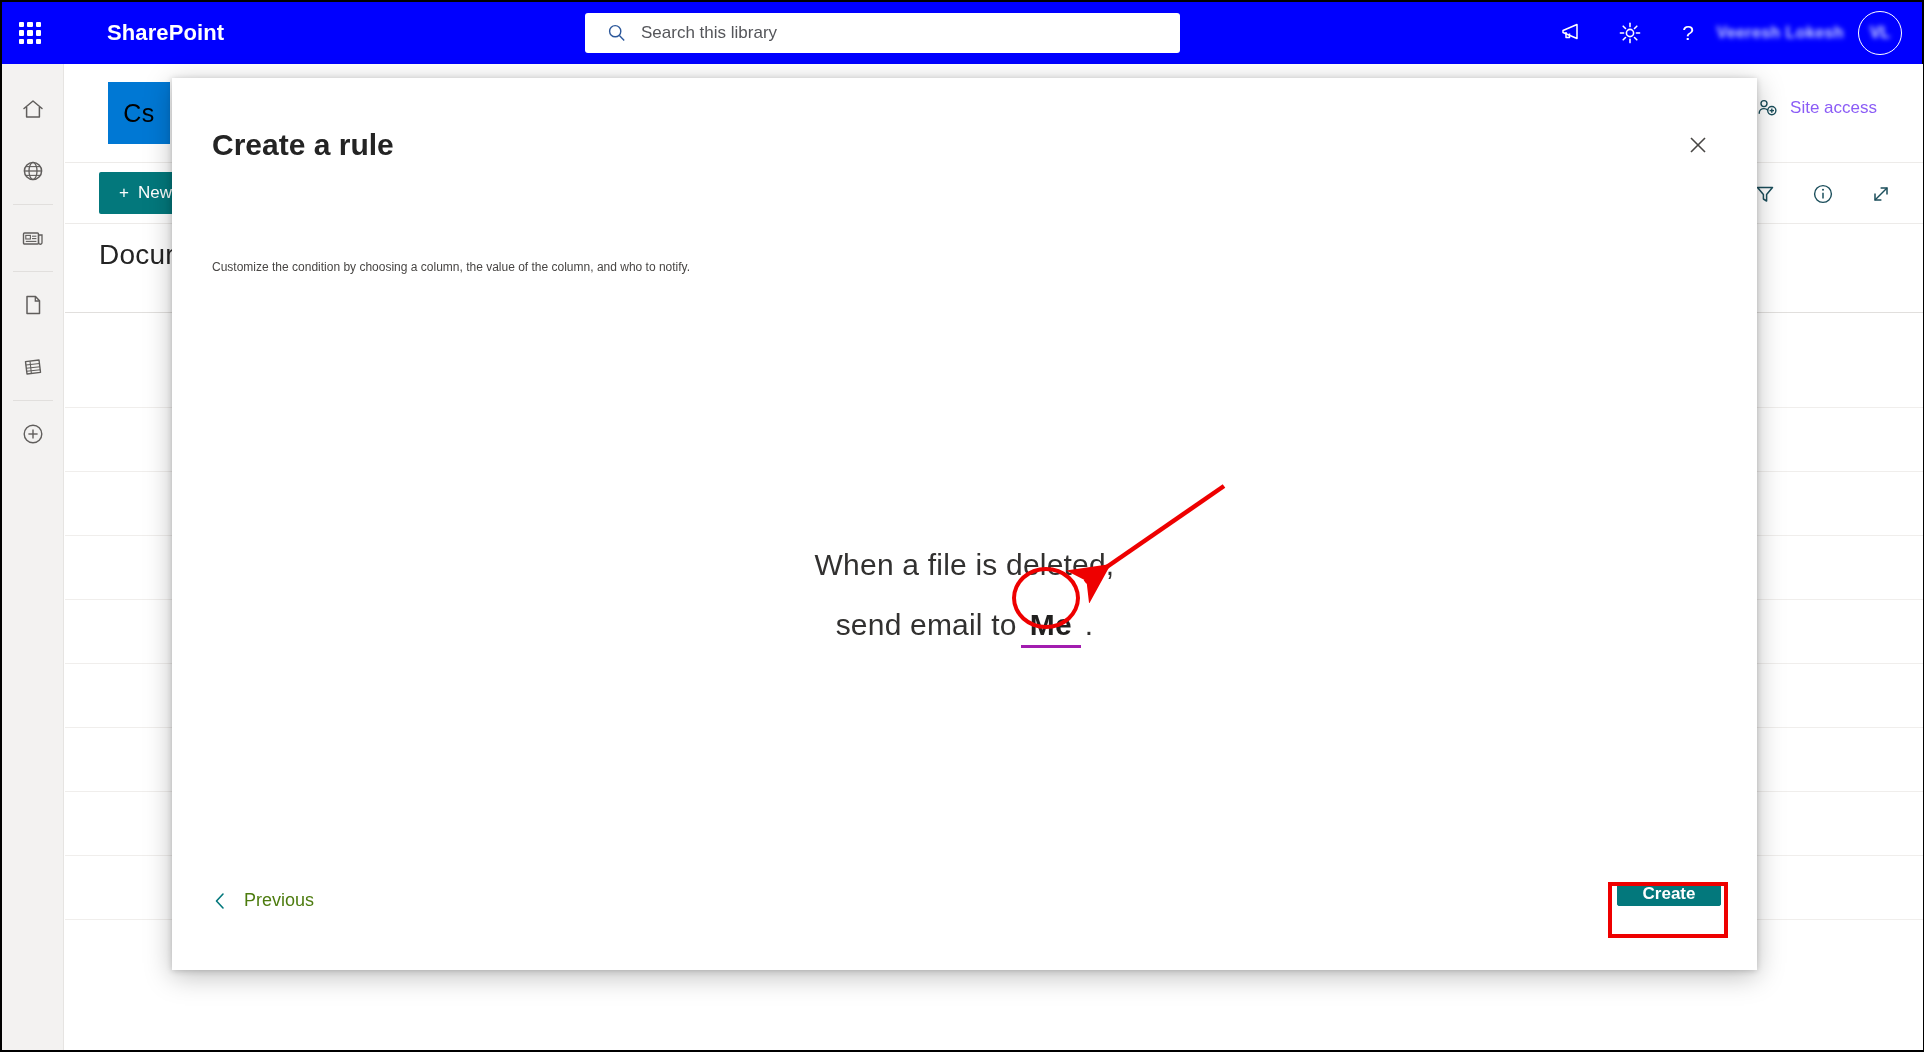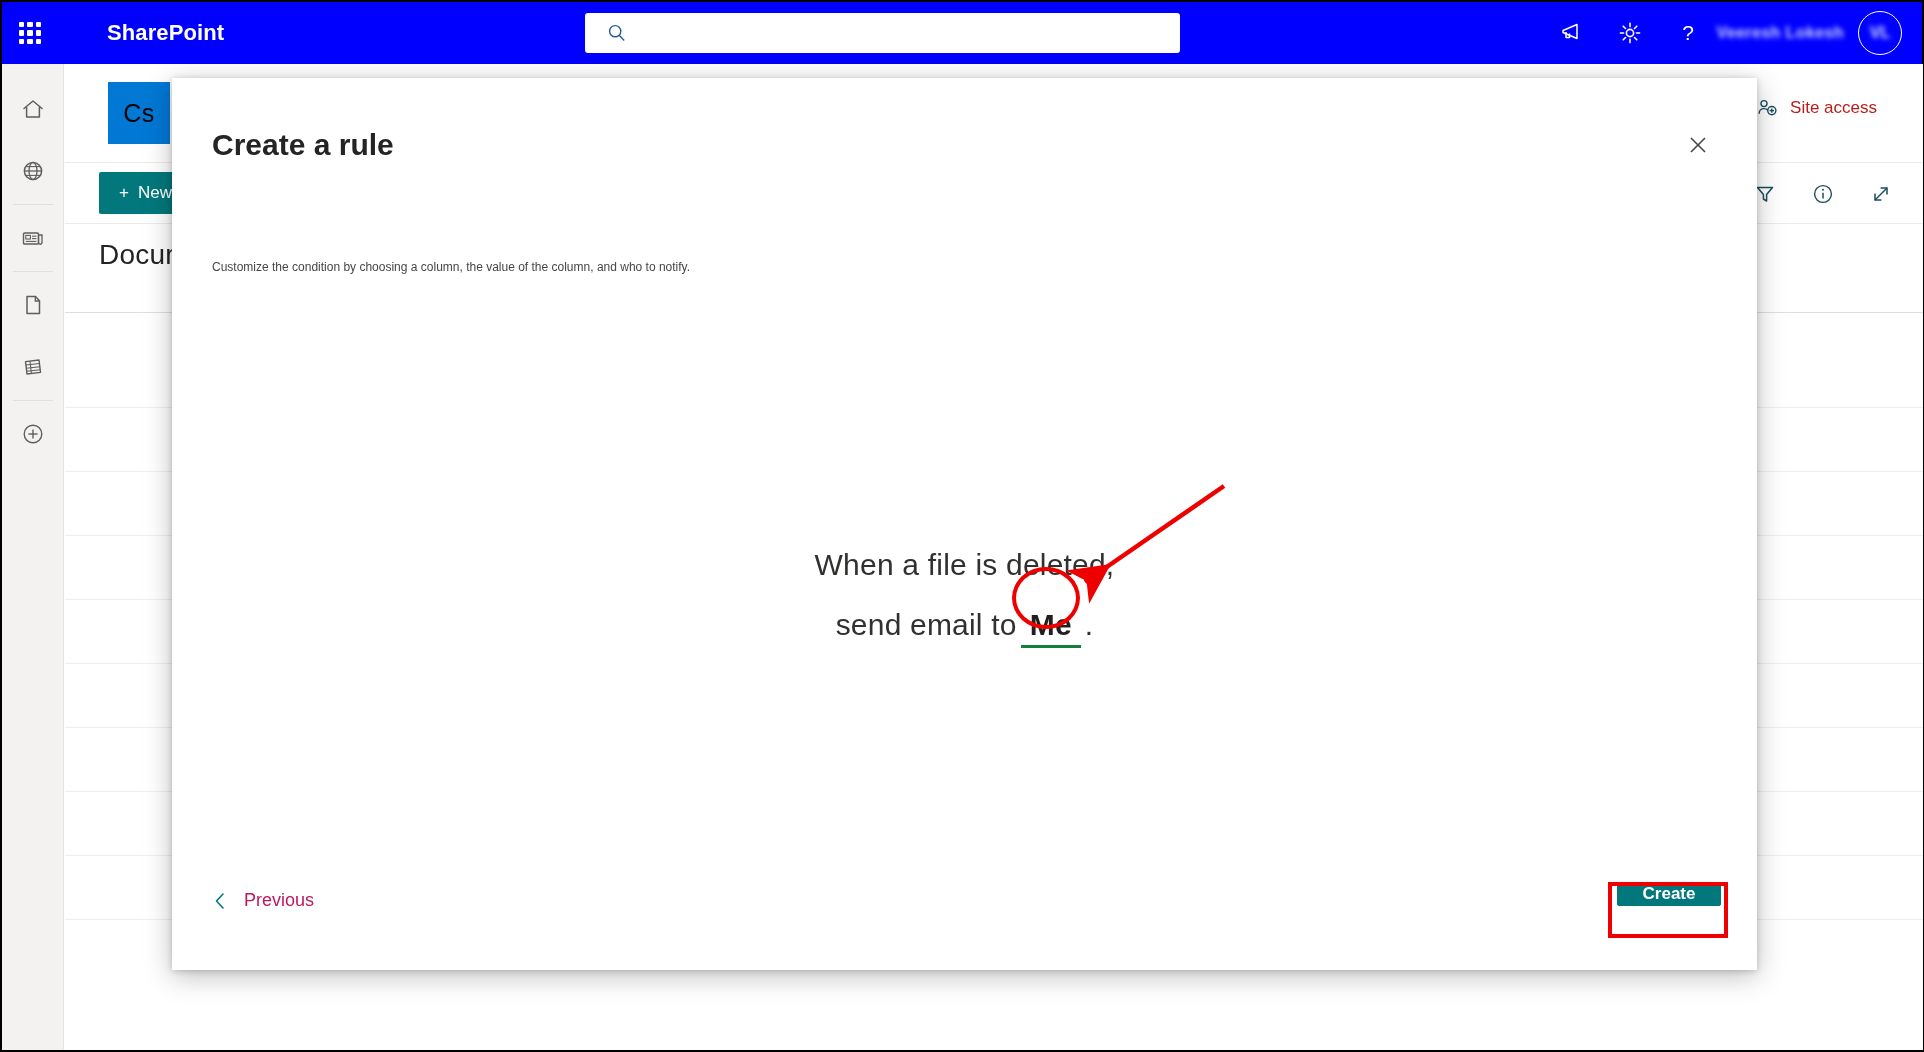--- a/index.html
+++ b/index.html
@@ -105,21 +105,21 @@
   }
   .site-logo {
     width: 62px; height: 62px; margin-left: 43px;
     background: #0078d4; color: #000000;
     display: flex; align-items: center; justify-content: center;
     font-size: 25px; letter-spacing: .5px;
   }
   .site-access {
     position: absolute; right: 46px; top: 32px;
     display: flex; align-items: center; gap: 10px;
-    color: #b91c1c; font-size: 17px; cursor: pointer;
+    color: #8b5cf6; font-size: 17px; cursor: pointer;
   }
   .cmdbar {
     position: absolute; top: 98px; left: 0; width: 100%; height: 62px;
     border-top: 1px solid #edebe9; border-bottom: 1px solid #edebe9;
     display: flex; align-items: center;
   }
   .new-btn {
     margin-left: 34px; height: 42px; padding: 0 20px;
     background: #03787c; color: #ffffff;
     border: none; border-radius: 2px;
@@ -172,32 +172,32 @@
     align-items: center; justify-content: center;
     gap: 26px;
   }
   .rule-line {
     font-size: 30px; color: #323130;
     display: flex; align-items: baseline; gap: 0px;
     letter-spacing: .2px;
   }
   .rule-token {
     font-weight: bold; color: #201f1e;
-    border-bottom: 3px solid #15803d;
+    border-bottom: 3px solid #a21caf;
     padding: 0 9px 3px 9px;
     margin: 0 4px;
     cursor: pointer;
   }
   .modal-footer {
     position: absolute; left: 0; bottom: 0; width: 100%; height: 120px;
   }
   .prev-btn {
     position: absolute; left: 40px; top: 40px;
     display: flex; align-items: center; gap: 16px;
-    font-size: 18px; color: #be185d;
+    font-size: 18px; color: #4d7c0f;
     background: none; border: none;
     font-family: "Liberation Sans", sans-serif;
     cursor: pointer;
   }
   .create-btn {
     position: absolute; right: 36px; top: 32px;
     width: 104px; height: 24px;
     background: #03787c; color: #ffffff;
     border: 1px solid #03787c; border-radius: 2px;
     font-family: "Liberation Sans", sans-serif;
@@ -239,20 +239,21 @@
     </div>
     <div class="suite-brand">SharePoint</div>
 
     <div class="search-wrap">
       <span class="search-ico">
         <svg width="20" height="20" viewBox="0 0 20 20">
             <circle cx="8.2" cy="8.2" r="5.6" fill="none" stroke="#2b579a" stroke-width="1.4"></circle>
             <line x1="12.4" y1="12.6" x2="17.2" y2="17.6" stroke="#2b579a" stroke-width="1.4"></line>
           </svg>
       </span>
+      <input class="search-input" type="text" placeholder="Search this library" style="">
     </div>
 
     <div class="suite-right">
       <div class="suite-ico">
         <svg width="26" height="26" viewBox="0 0 26 26">
             <path d="M4 10.5 L18 4.5 L18 18.5 L4 12.5 Z" fill="none" stroke="#ffffff" stroke-width="1.5" stroke-linejoin="round"></path>
             <path d="M7 12 L7 17.5 L10.5 17.5 L10.5 13.5" fill="none" stroke="#ffffff" stroke-width="1.5" stroke-linejoin="round"></path>
           </svg>
       </div>
       <div class="suite-ico">

